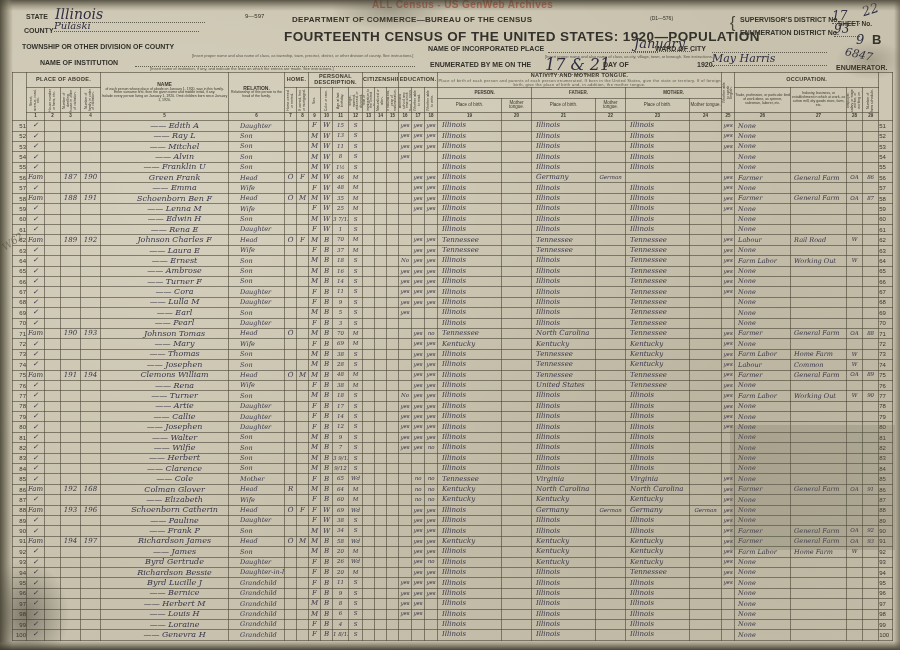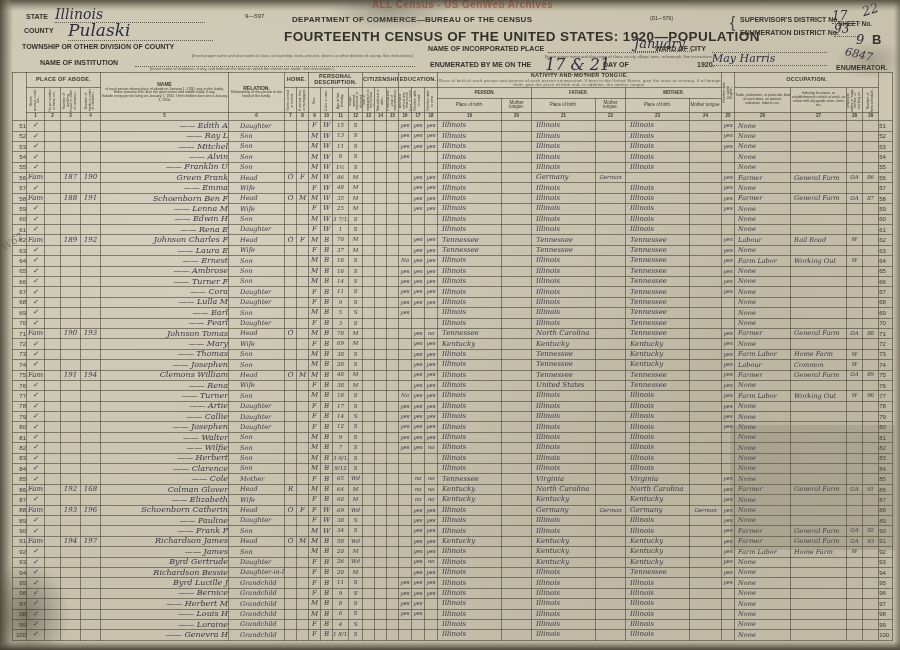--- a/index.html
+++ b/index.html
@@ -37,38 +37,38 @@
   .vert span{display:block;writing-mode:vertical-rl;transform:rotate(180deg);font-size:3.5px;font-weight:normal;margin:0 auto;max-height:23px;}
   .namehead{font-size:5px;line-height:1.1;padding:1px;}
   .namehead .nt{font-size:3.5px;font-weight:normal;display:block;}
   .subrow th{height:11px;font-size:4.5px;font-weight:normal;}
   .pfm{height:8px;font-size:4.5px;}
   td.cnum{height:7px;font-size:4.5px;font-weight:bold;text-align:center;color:#3b382e;line-height:1;}
   tbody td{height:9.4px;line-height:1;}
   .ln{font-size:6px;color:#3a382e;text-align:right;padding-right:1px;font-family:"Liberation Sans",sans-serif;}
   .lnr{text-align:left;padding-left:1px;}
   .hw{font-family:"DejaVu Serif",serif;font-style:italic;color:rgba(44,42,66,.92);font-size:7px;text-align:center;white-space:nowrap;}
-  .hw.name{text-align:right;font-size:8px;padding-left:20px;}
+  .hw.name{text-align:center;font-size:8px;padding-left:20px;}
   .hw.rel{text-align:left;font-size:6.5px;padding-left:11px;}
   .hw.bp{text-align:left;font-size:7px;padding-left:4px;}
   .hw.occ{text-align:left;font-size:6.5px;padding-left:3px;}
   .hw.sm{font-size:5.5px;}
   .pencil{position:absolute;font-family:"DejaVu Serif",serif;font-style:italic;color:rgba(70,66,58,.65);}
 </style>
 </head>
 <body>
 
 <div class="sheet">
 
   <div class="watermark">ALL Census - US GenWeb Archives</div>
 
   <div class="pr b" style="left:26px;top:13px;font-size:7px;">STATE</div>
   <div class="pr hand dots" style="left:55px;top:6px;font-size:14px;width:150px;">Illinois</div>
   <div class="pr b" style="left:24px;top:27px;font-size:7px;">COUNTY</div>
-  <div class="pr hand dots" style="left:68px;top:20px;font-size:17px;width:145px;font-style:italic;">Pulaski</div>
+  <div class="pr hand dots" style="left:54px;top:20px;font-size:10px;width:145px;font-style:italic;">Pulaski</div>
   <div class="pr b" style="left:22px;top:43px;font-size:7px;">TOWNSHIP OR OTHER DIVISION OF COUNTY</div>
   <div class="pr tiny" style="left:192px;top:53px;">[Insert proper name and also name of class, as township, town, precinct, district, or other division of county.  See instructions.]</div>
   <div class="pr b" style="left:40px;top:59px;font-size:7px;">NAME OF INSTITUTION</div>
   <div class="pr dots" style="left:135px;top:59px;width:280px;height:7px;"></div>
   <div class="pr tiny" style="left:150px;top:66px;">[Insert name of institution, if any, and indicate the lines on which the entries are made.  See instructions.]</div>
 
   <div class="pr" style="left:245px;top:13px;font-size:6px;">9—597</div>
   <div class="pr b" style="left:292px;top:15px;font-size:8px;letter-spacing:.3px;">DEPARTMENT OF COMMERCE—BUREAU OF THE CENSUS</div>
   <div class="pr" style="left:650px;top:15px;font-size:5px;">(D1—576)</div>
   <div class="pr title-main" style="left:238px;top:29px;">FOURTEENTH CENSUS OF THE UNITED STATES: 1920—POPULATION</div>

